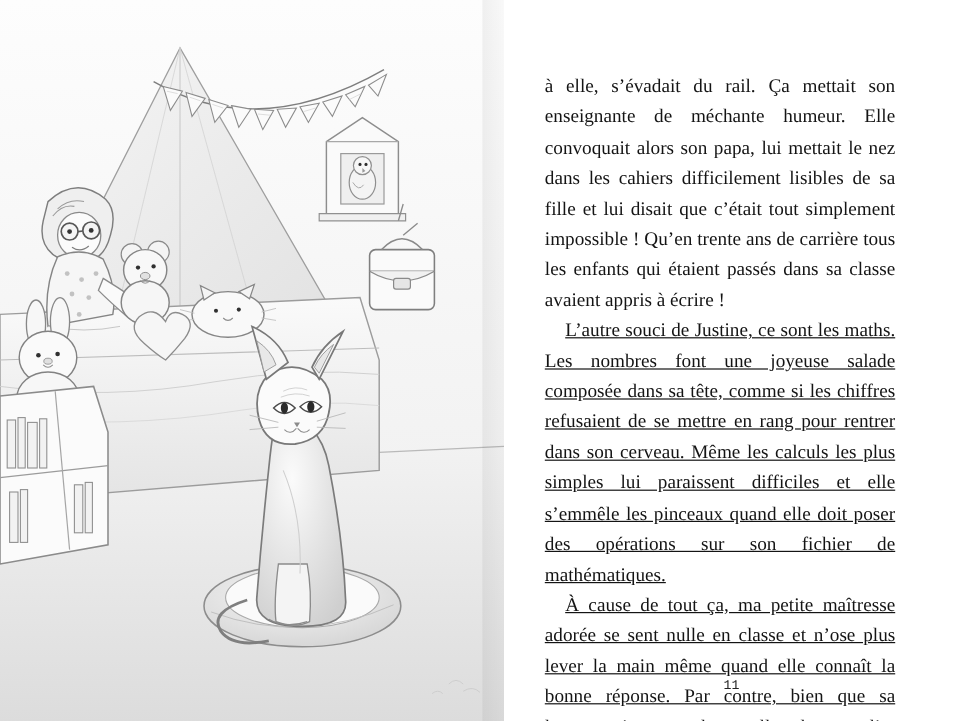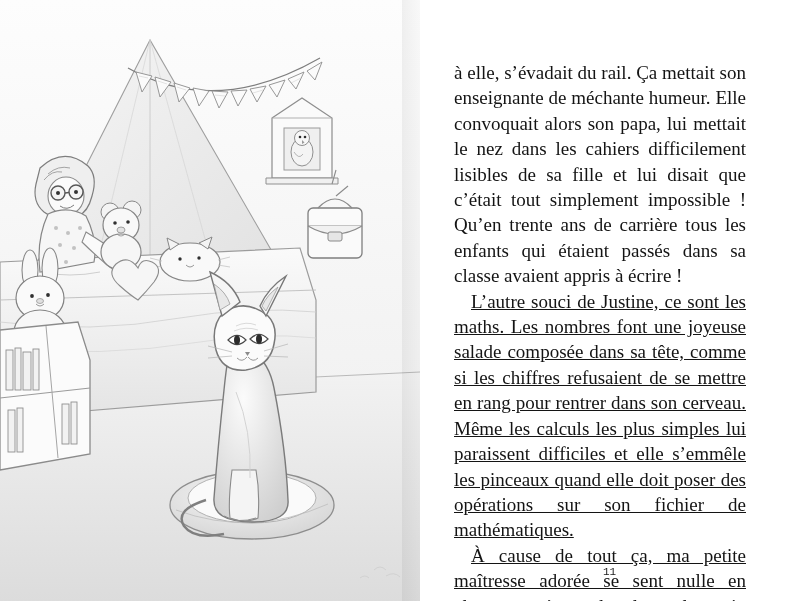--- a/index.html
+++ b/index.html
@@ -42,21 +42,21 @@
   }
   #text-body {
     position: absolute;
     left: 34px;
     top: 60px;
     width: 292px;
   }
   #text-body p {
     margin: 0;
     font-family: "Liberation Serif", serif;
-    font-size: 19px;
+    font-size: 16px;
     line-height: 25.4px;
     color: #141414;
     text-align: justify;
     text-justify: inter-word;
     -webkit-hyphens: manual;
     hyphens: manual;
   }
   #text-body p.indent {
     text-indent: 17px;
     text-decoration: underline;

